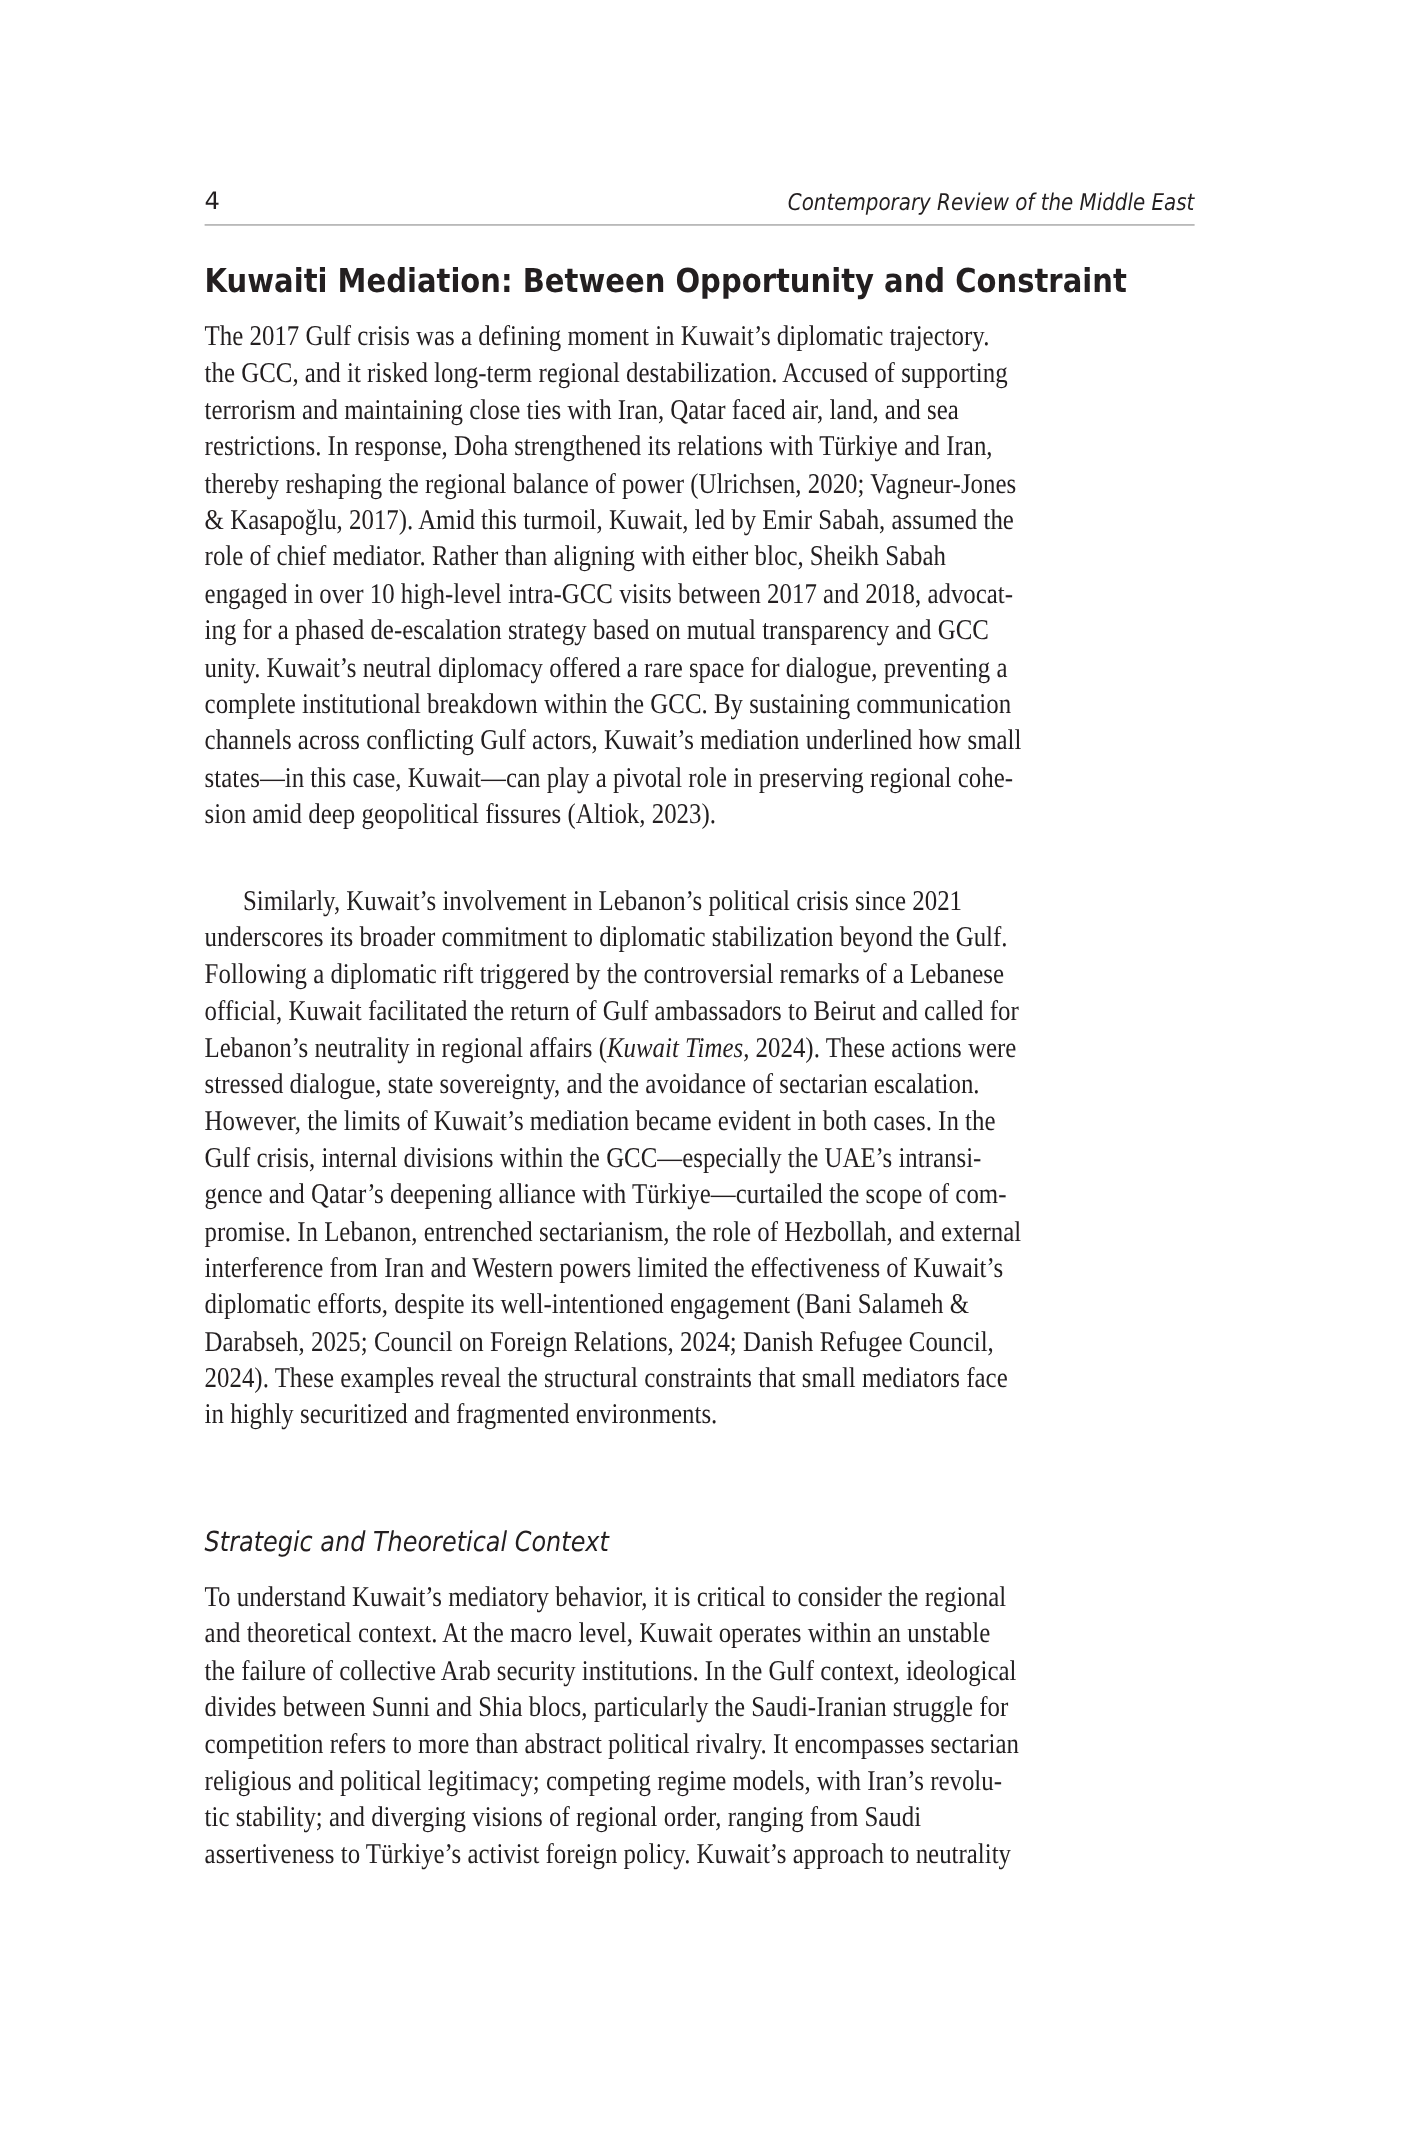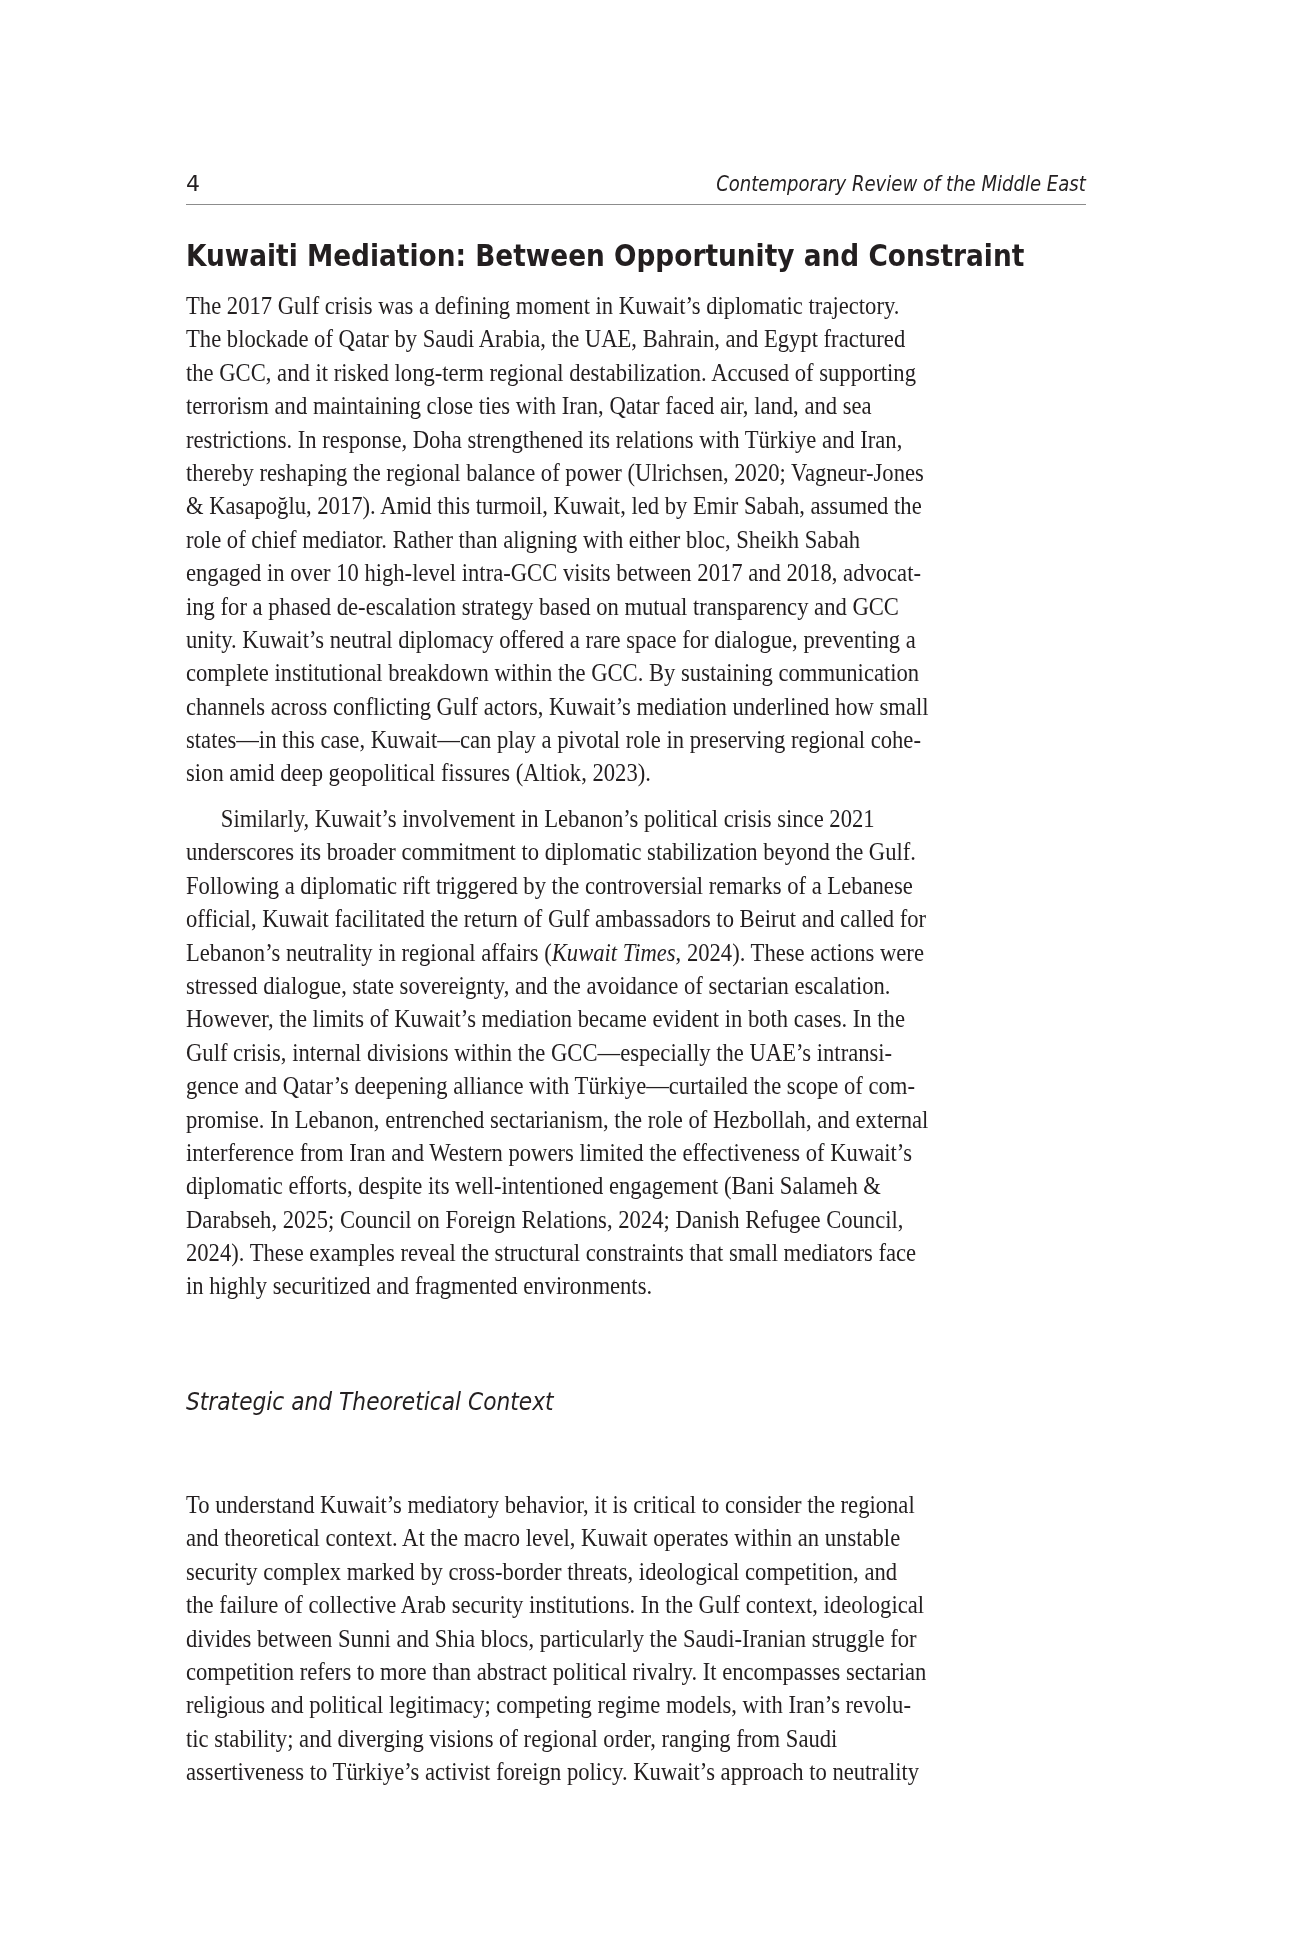--- a/index.html
+++ b/index.html
@@ -17,41 +17,38 @@
 
   .para { position: absolute; left: 186px; width: 900px; }
   .line-wrap { height: 33.4px; width: 900px; position: relative; overflow: visible; }
   .line { position: absolute; left: 0; top: 0; width: 1034px; transform-origin: left top; transform: scaleX(0.870); font-family: "Liberation Serif", serif; font-size: 26px; line-height: 33.4px; color: #231f20; white-space: nowrap; text-align: justify; text-align-last: justify; }
   .line.last { text-align-last: left; }
   .line.indent { padding-left: 40px; width: 994px; }
   .line i { font-style: italic; }
 
   #p1 { top: 289px; }
   #p2 { top: 802px; text-decoration: underline; }
-  #p3 { top: 1488px; text-decoration: underline; }
+  #p3 { top: 1435px; text-decoration: underline; }
 </style>
 </head>
 <body>
 
 <div class="page">
 
   <div class="running-head">
     <span class="page-number">4</span>
     <span class="journal-title">Contemporary Review of the Middle East</span>
   </div>
   <div class="head-rule"></div>
 
   <div class="section-heading">Kuwaiti Mediation: Between Opportunity and Constraint</div>
 
   <div class="para" id="p1">
     <div class="line-wrap">
         <div class="line" style="white-space: nowrap; text-align-last: left; text-align: left;">The 2017 Gulf crisis was a defining moment in Kuwait’s diplomatic trajectory.</div>
-      </div>
-    <div class="line-wrap">
-        <div class="line" style="white-space: nowrap; text-align-last: left; text-align: left;">The blockade of Qatar by Saudi Arabia, the UAE, Bahrain, and Egypt fractured</div>
       </div>
     <div class="line-wrap">
         <div class="line" style="white-space: nowrap; text-align-last: left; text-align: left;">the GCC, and it risked long-term regional destabilization. Accused of supporting</div>
       </div>
     <div class="line-wrap">
         <div class="line" style="white-space: nowrap; text-align-last: left; text-align: left;">terrorism and maintaining close ties with Iran, Qatar faced air, land, and sea</div>
       </div>
     <div class="line-wrap">
         <div class="line" style="white-space: nowrap; text-align-last: left; text-align: left;">restrictions. In response, Doha strengthened its relations with Türkiye and Iran,</div>
       </div>
@@ -138,23 +135,20 @@
   <div class="sub-heading">Strategic and Theoretical Context</div>
 
   <div class="para" id="p3">
     <div class="line-wrap">
         <div class="line" style="white-space: nowrap; text-align-last: left; text-align: left;">To understand Kuwait’s mediatory behavior, it is critical to consider the regional</div>
       </div>
     <div class="line-wrap">
         <div class="line" style="white-space: nowrap; text-align-last: left; text-align: left;">and theoretical context. At the macro level, Kuwait operates within an unstable</div>
       </div>
     <div class="line-wrap">
-        <div class="line" style="white-space: nowrap; text-align-last: left; text-align: left;">security complex marked by cross-border threats, ideological competition, and</div>
-      </div>
-    <div class="line-wrap">
         <div class="line" style="white-space: nowrap; text-align-last: left; text-align: left;">the failure of collective Arab security institutions. In the Gulf context, ideological</div>
       </div>
     <div class="line-wrap">
         <div class="line" style="white-space: nowrap; text-align-last: left; text-align: left;">divides between Sunni and Shia blocs, particularly the Saudi-Iranian struggle for</div>
       </div>
     <div class="line-wrap">
         <div class="line" style="white-space: nowrap; text-align-last: left; text-align: left;">competition refers to more than abstract political rivalry. It encompasses sectarian</div>
       </div>
     <div class="line-wrap">
         <div class="line" style="white-space: nowrap; text-align-last: left; text-align: left;">religious and political legitimacy; competing regime models, with Iran’s revolu-</div>

